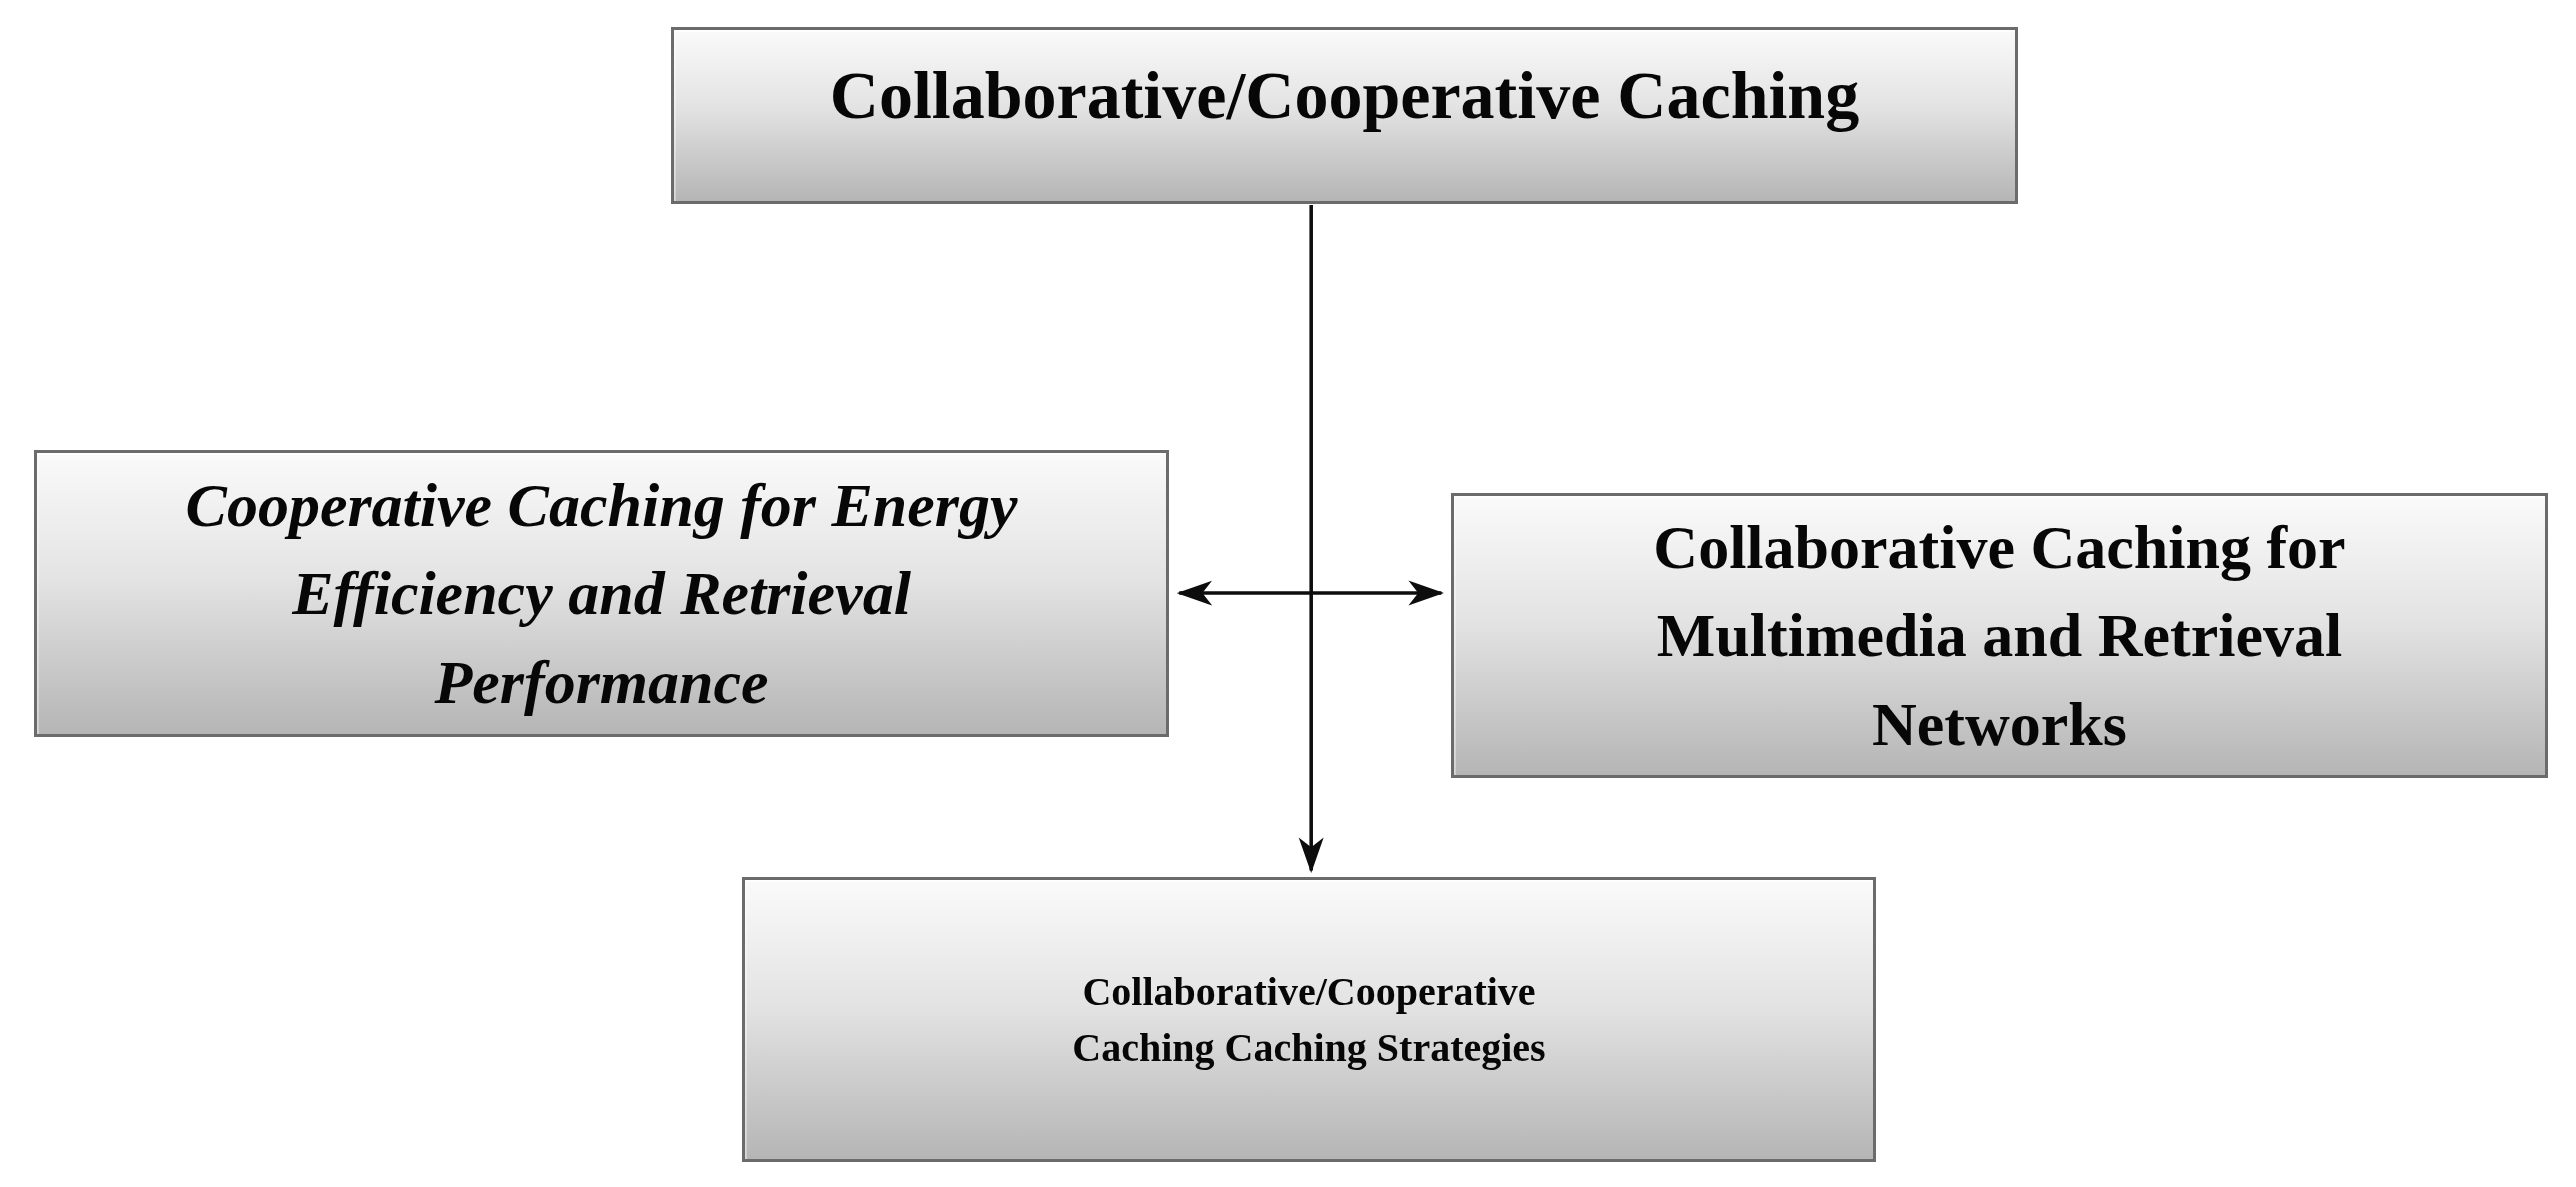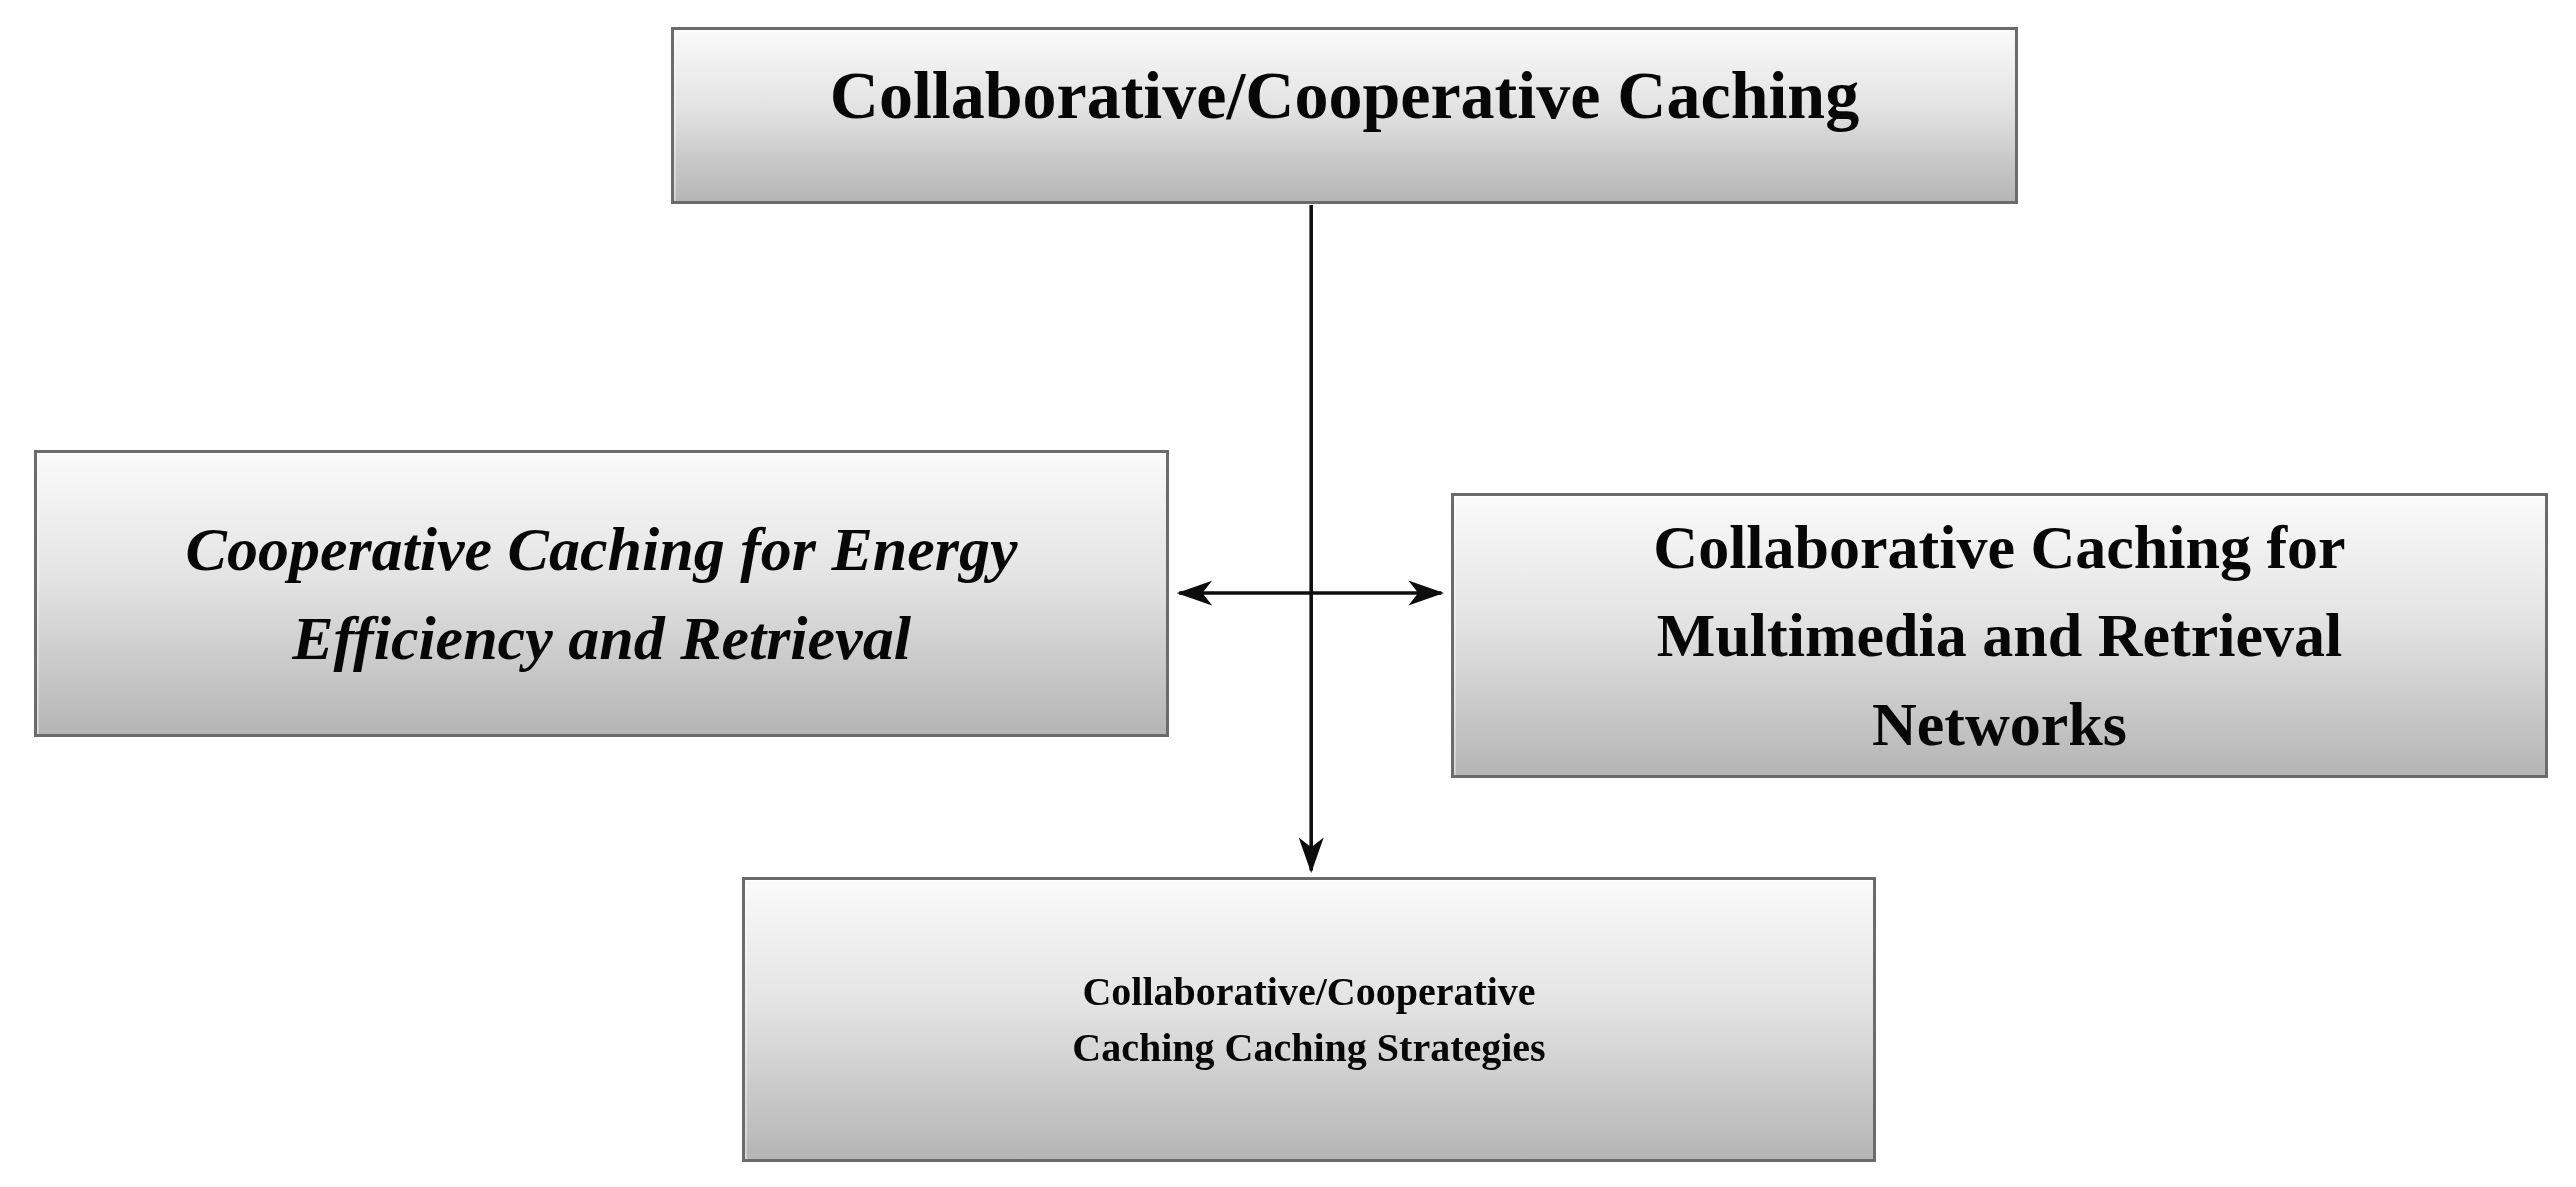--- a/index.html
+++ b/index.html
@@ -91,20 +91,21 @@
   <div class="node node-root">
     <div class="node-label">
       <span class="line">Collaborative/Cooperative Caching</span>
     </div>
   </div>
 
   <div class="node node-left">
     <div class="node-label">
       <span class="line">Cooperative Caching for Energy</span>
       <span class="line">Efficiency and Retrieval</span>
+      <span class="line">Performance</span>
     </div>
   </div>
 
   <div class="node node-right">
     <div class="node-label">
       <span class="line">Collaborative Caching for</span>
       <span class="line">Multimedia and Retrieval</span>
       <span class="line">Networks</span>
     </div>
   </div>

